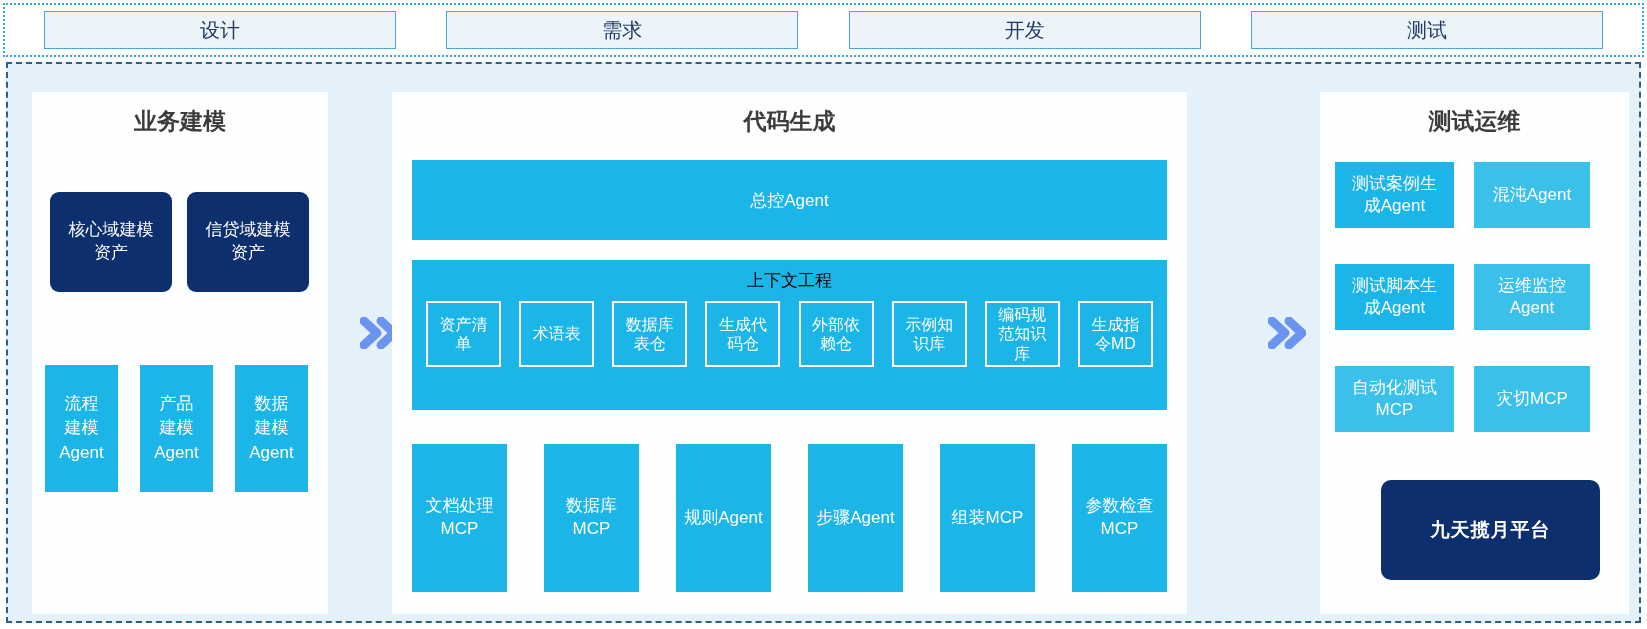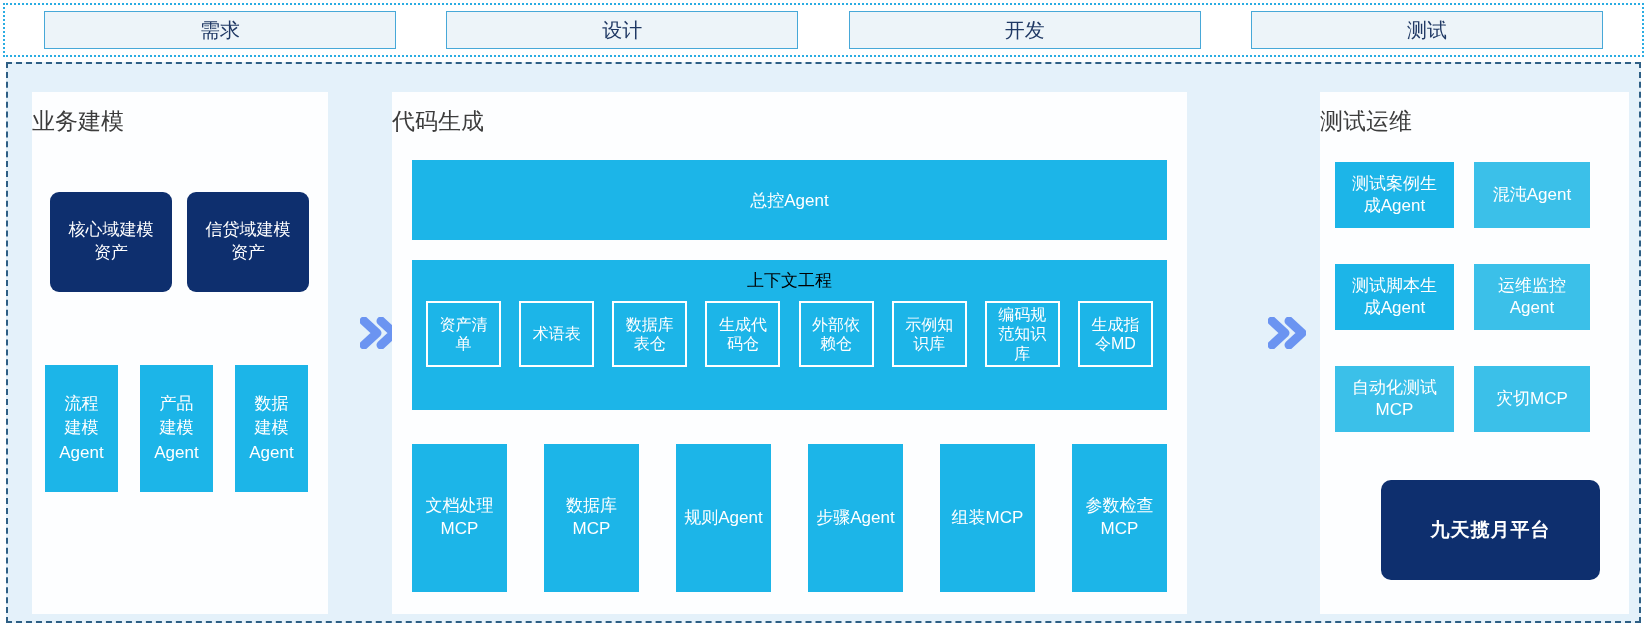--- a/index.html
+++ b/index.html
@@ -13,21 +13,21 @@
     display:flex;align-items:center;justify-content:center;font-size:20px;color:#1F3864;}
 
   
   .main{position:absolute;left:6px;top:62px;width:1635px;height:561px;box-sizing:border-box;
     border:2px dashed #2E5F85;background:#E4F1FA;}
 
   .panel{position:absolute;top:28px;height:522px;background:#FDFEFF;}
   .panel-business{left:24px;width:296px;}
   .panel-codegen{left:384px;width:795px;}
   .panel-testops{left:1312px;width:309px;}
-  .panel-title{text-align:left;margin:0;padding-top:14px;font-size:23px;font-weight:normal;color:#3C3C3C;}
+  .panel-title{text-align:center;margin:0;padding-top:14px;font-size:23px;font-weight:bold;color:#3C3C3C;}
 
   .box{color:#ffffff;display:flex;align-items:center;justify-content:center;text-align:center;
     white-space:pre-line;box-sizing:border-box;}
 
   
   .dark-row{position:absolute;top:100px;left:18px;display:flex;gap:15px;}
   .dark-box{width:122px;height:100px;background:#0E2F6E;border-radius:9px;font-size:17px;line-height:1.35;}
   .agent-row{position:absolute;top:273px;left:13px;display:flex;gap:22px;}
   .agent-box{width:73px;height:127px;background:#1CB5E8;font-size:17px;line-height:1.45;}
 
@@ -50,22 +50,22 @@
 
   
   .flow-arrow{position:absolute;top:253px;width:38px;height:32px;}
   .flow-arrow-1{left:352px;}
   .flow-arrow-2{left:1260px;}
 </style>
 </head>
 <body>
 
 <div class="stage-strip">
+  <div class="stage-box">设计</div>
   <div class="stage-box">需求</div>
-  <div class="stage-box">设计</div>
   <div class="stage-box">开发</div>
   <div class="stage-box">测试</div>
 </div>
 
 <div class="main">
 
   <div class="panel panel-business">
     <h2 class="panel-title">业务建模</h2>
     <div class="dark-row">
       <div class="box dark-box">核心域建模

